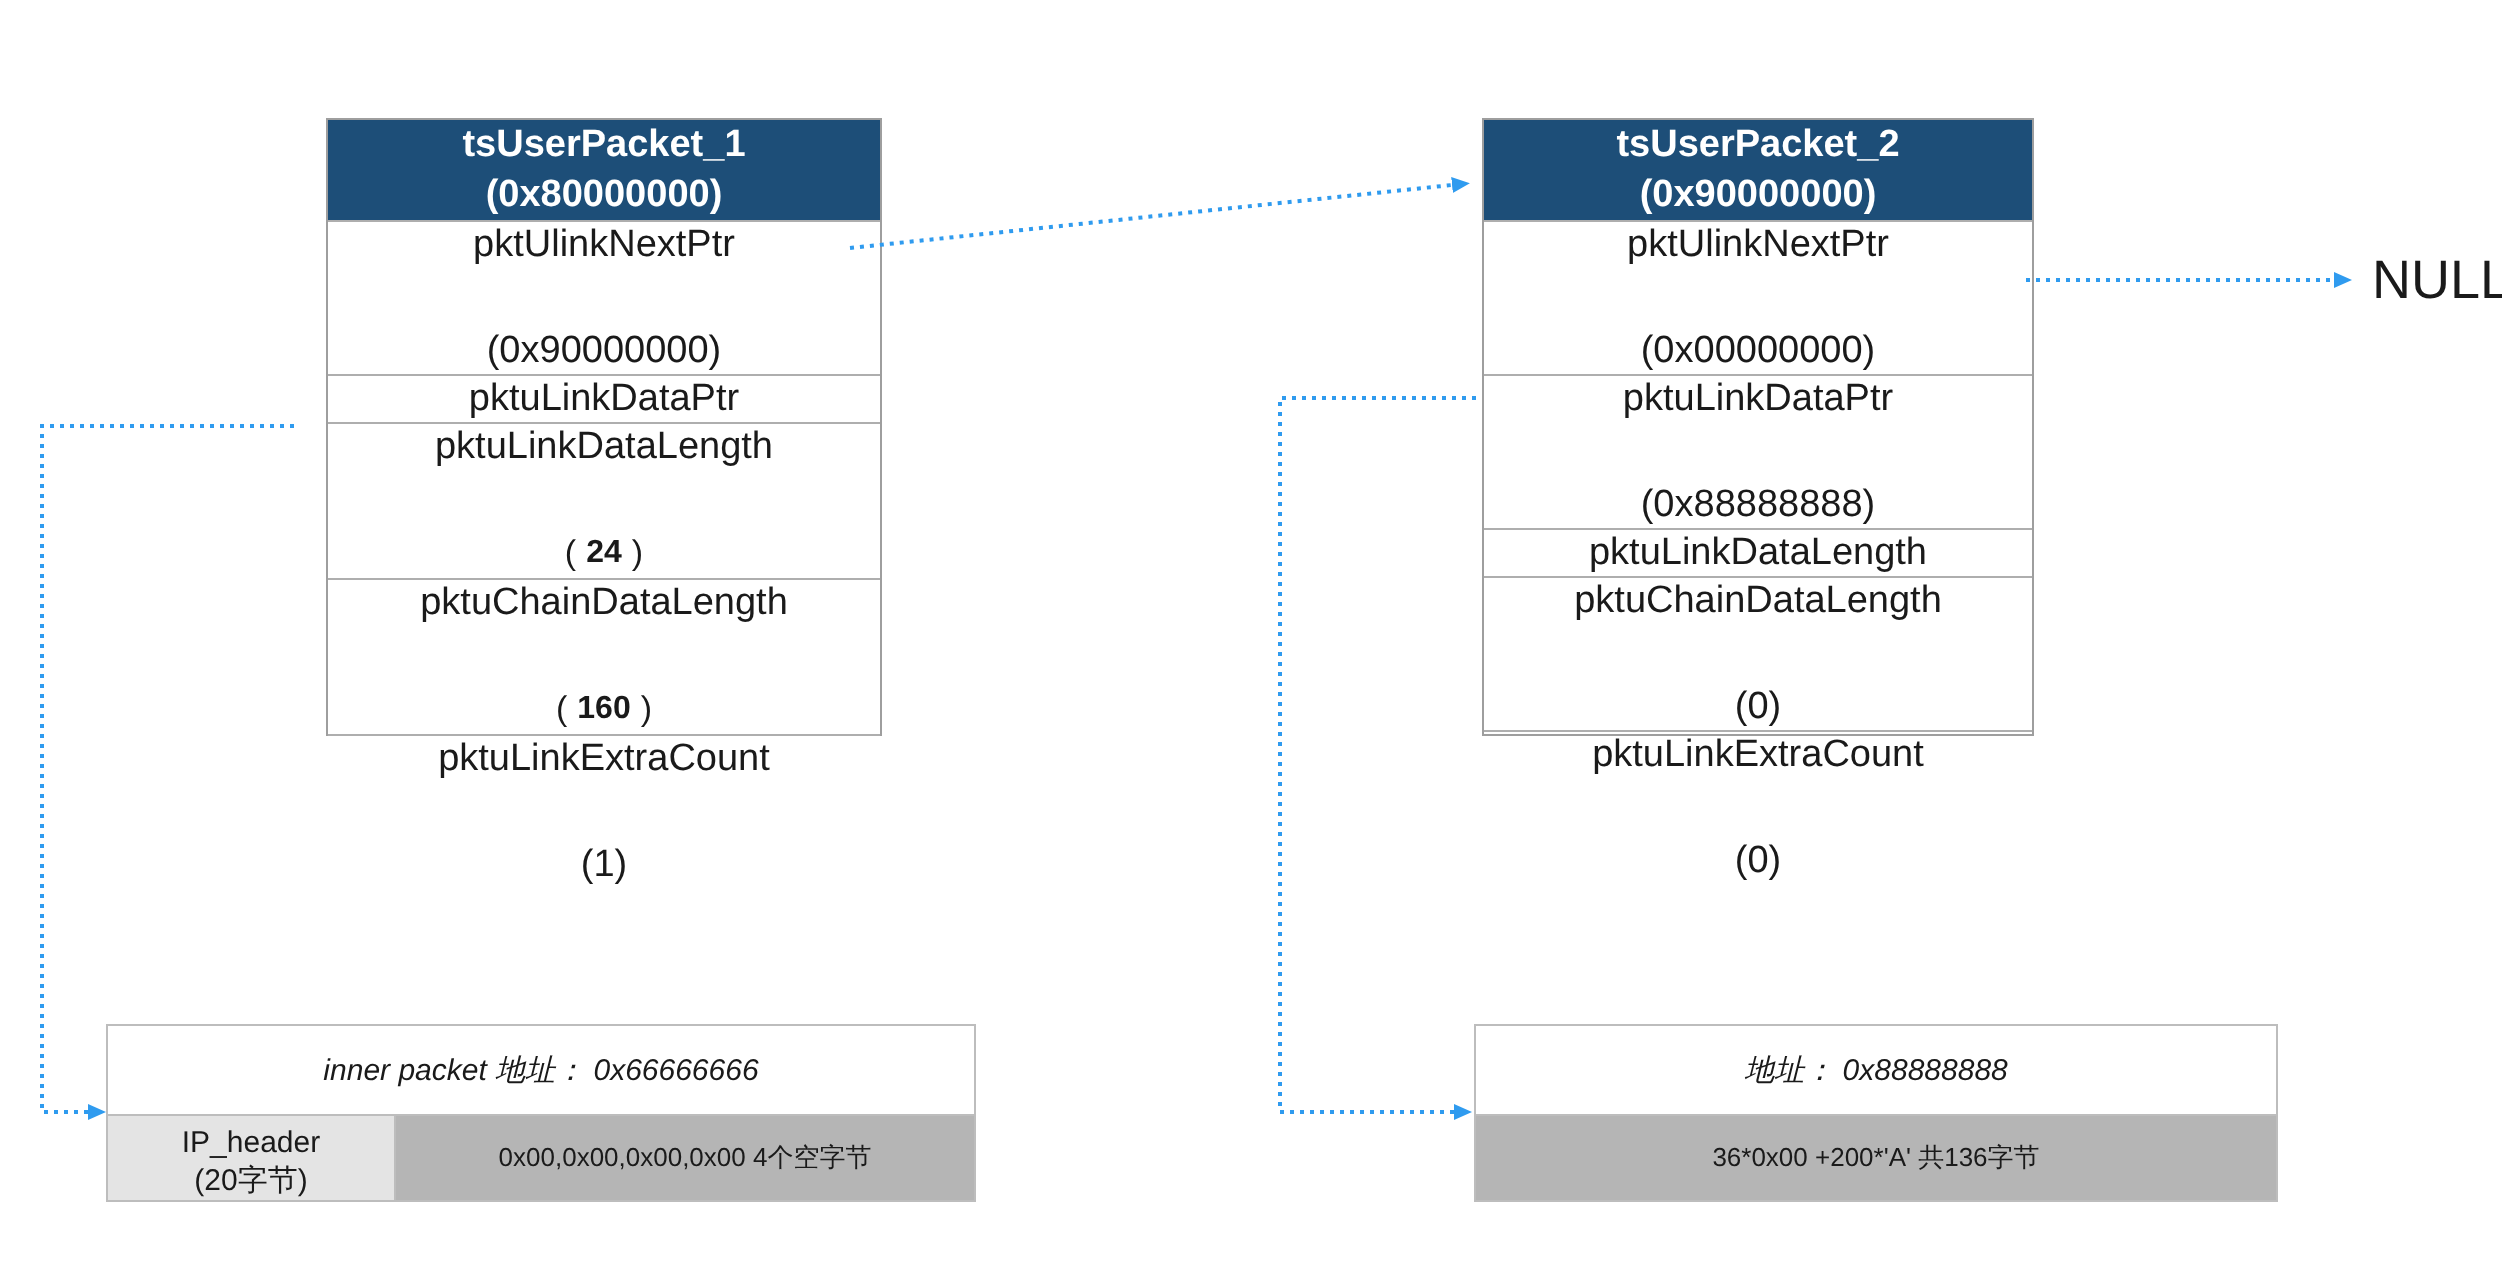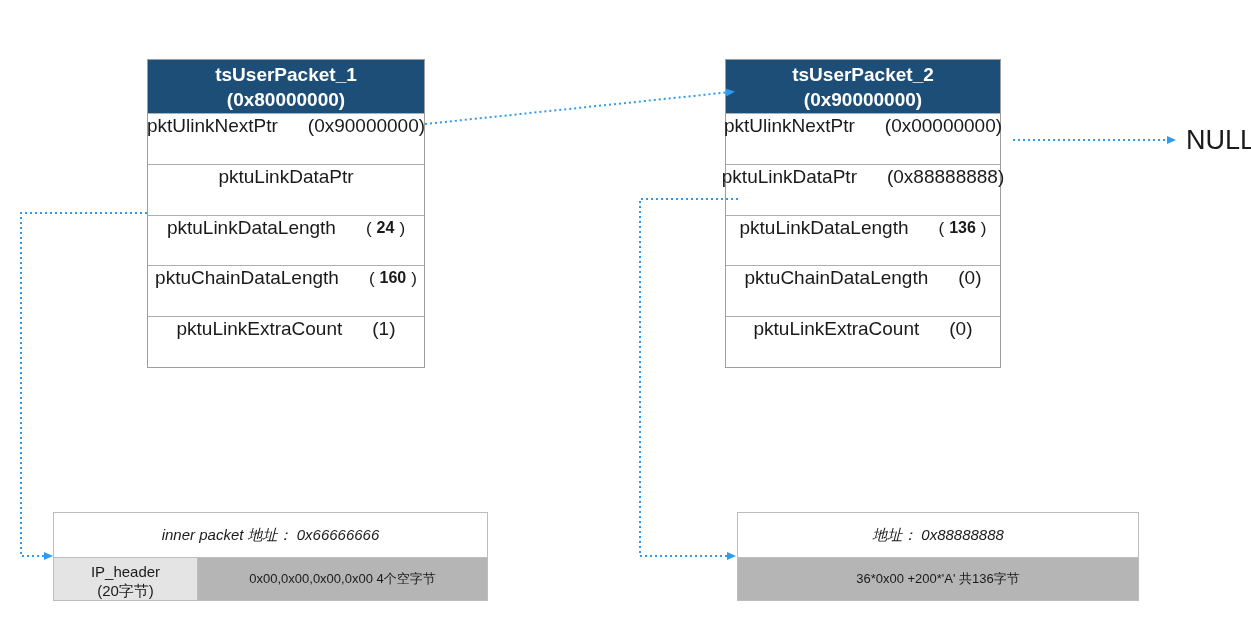--- a/index.html
+++ b/index.html
@@ -10,32 +10,32 @@
   }
   html,body{margin:0;padding:0;background:#ffffff;}
   #canvas{
     position:relative; width:1251px; height:643px; background:#ffffff;
     font-family:"Liberation Sans","DejaVu Sans",sans-serif; color:var(--text-dark,#1a1a1a);
     overflow:hidden;
   }
   
   .struct{
     position:absolute; display:flex; flex-direction:column; box-sizing:border-box;
-    background:#fff; border:1px solid var(--border-gray,#9e9e9e); text-align:center;
+    background:#fff; border:1px solid var(--border-gray,#9e9e9e); text-align:center;margin-left:16px;
   }
   .struct1{left:147px; top:59px; width:278px; height:309px;}
   .struct2{left:725px; top:59px; width:276px; height:309px;}
   .struct-header{
     background:var(--header-bg,#1d4e78); color:var(--header-text,#fff);
     height:53px; display:flex; flex-direction:column; justify-content:center;
     font-weight:bold; font-size:19px; line-height:25px;
   }
   .struct-row{
     flex:1; border-top:1px solid var(--divider-gray,#aeaeae);
-    display:flex; flex-direction:row; justify-content:center;
+    display:flex; flex-direction:column; justify-content:center;
     font-size:19px; line-height:23px;gap:30px;
   }
   .struct-row:first-of-type{border-top:none;}
   .paren{font-size:17px;}
   .num-small{font-size:16px; font-weight:bold; margin:0 5px; position:relative; top:-1px;}
   
   .buffer{
     position:absolute; display:flex; flex-direction:column; box-sizing:border-box;
     background:#fff; border:1px solid #bdbdbd; text-align:center;
   }
@@ -100,21 +100,20 @@
     <div class="struct-row">
       <div>pktUlinkNextPtr</div>
       <div>(0x00000000)</div>
     </div>
     <div class="struct-row">
       <div>pktuLinkDataPtr</div>
       <div>(0x88888888)</div>
     </div>
     <div class="struct-row">
       <div>pktuLinkDataLength</div>
-      <div><span class="paren">(</span><span class="num-small">136</span><span class="paren">)</span></div>
     </div>
     <div class="struct-row">
       <div>pktuChainDataLength</div>
       <div>(0)</div>
     </div>
     <div class="struct-row">
       <div>pktuLinkExtraCount</div>
       <div>(0)</div>
     </div>
   </div>

